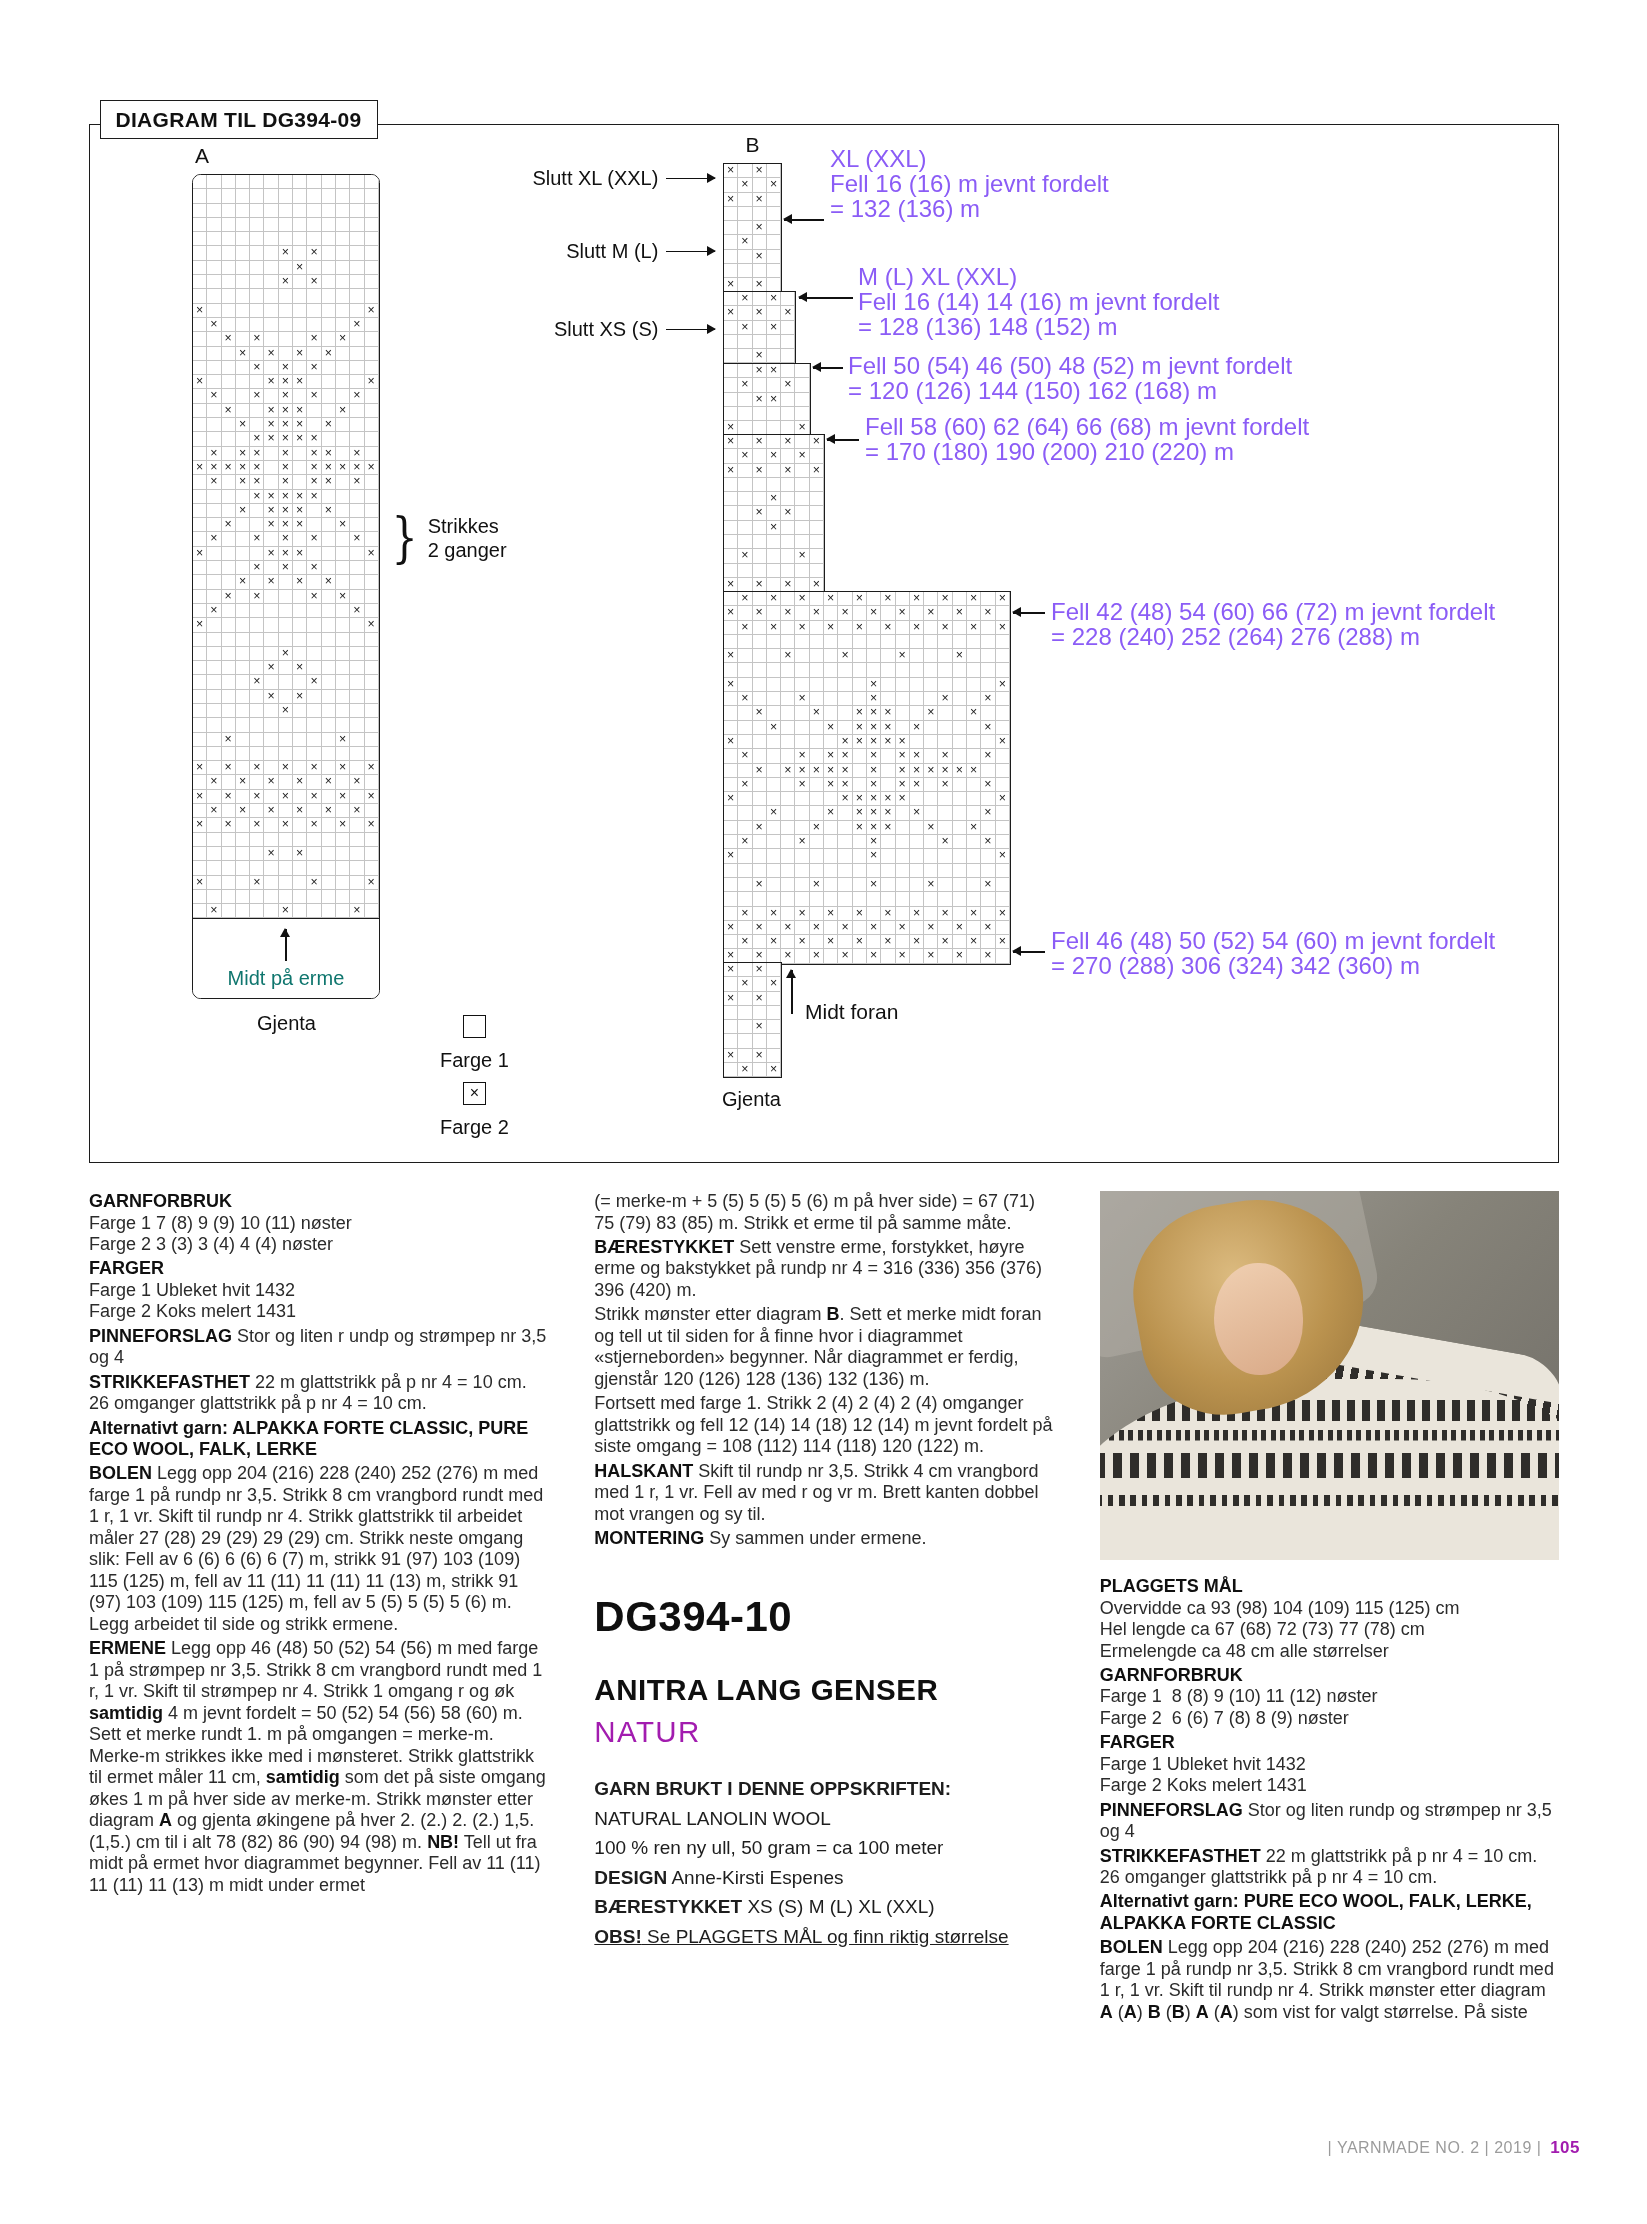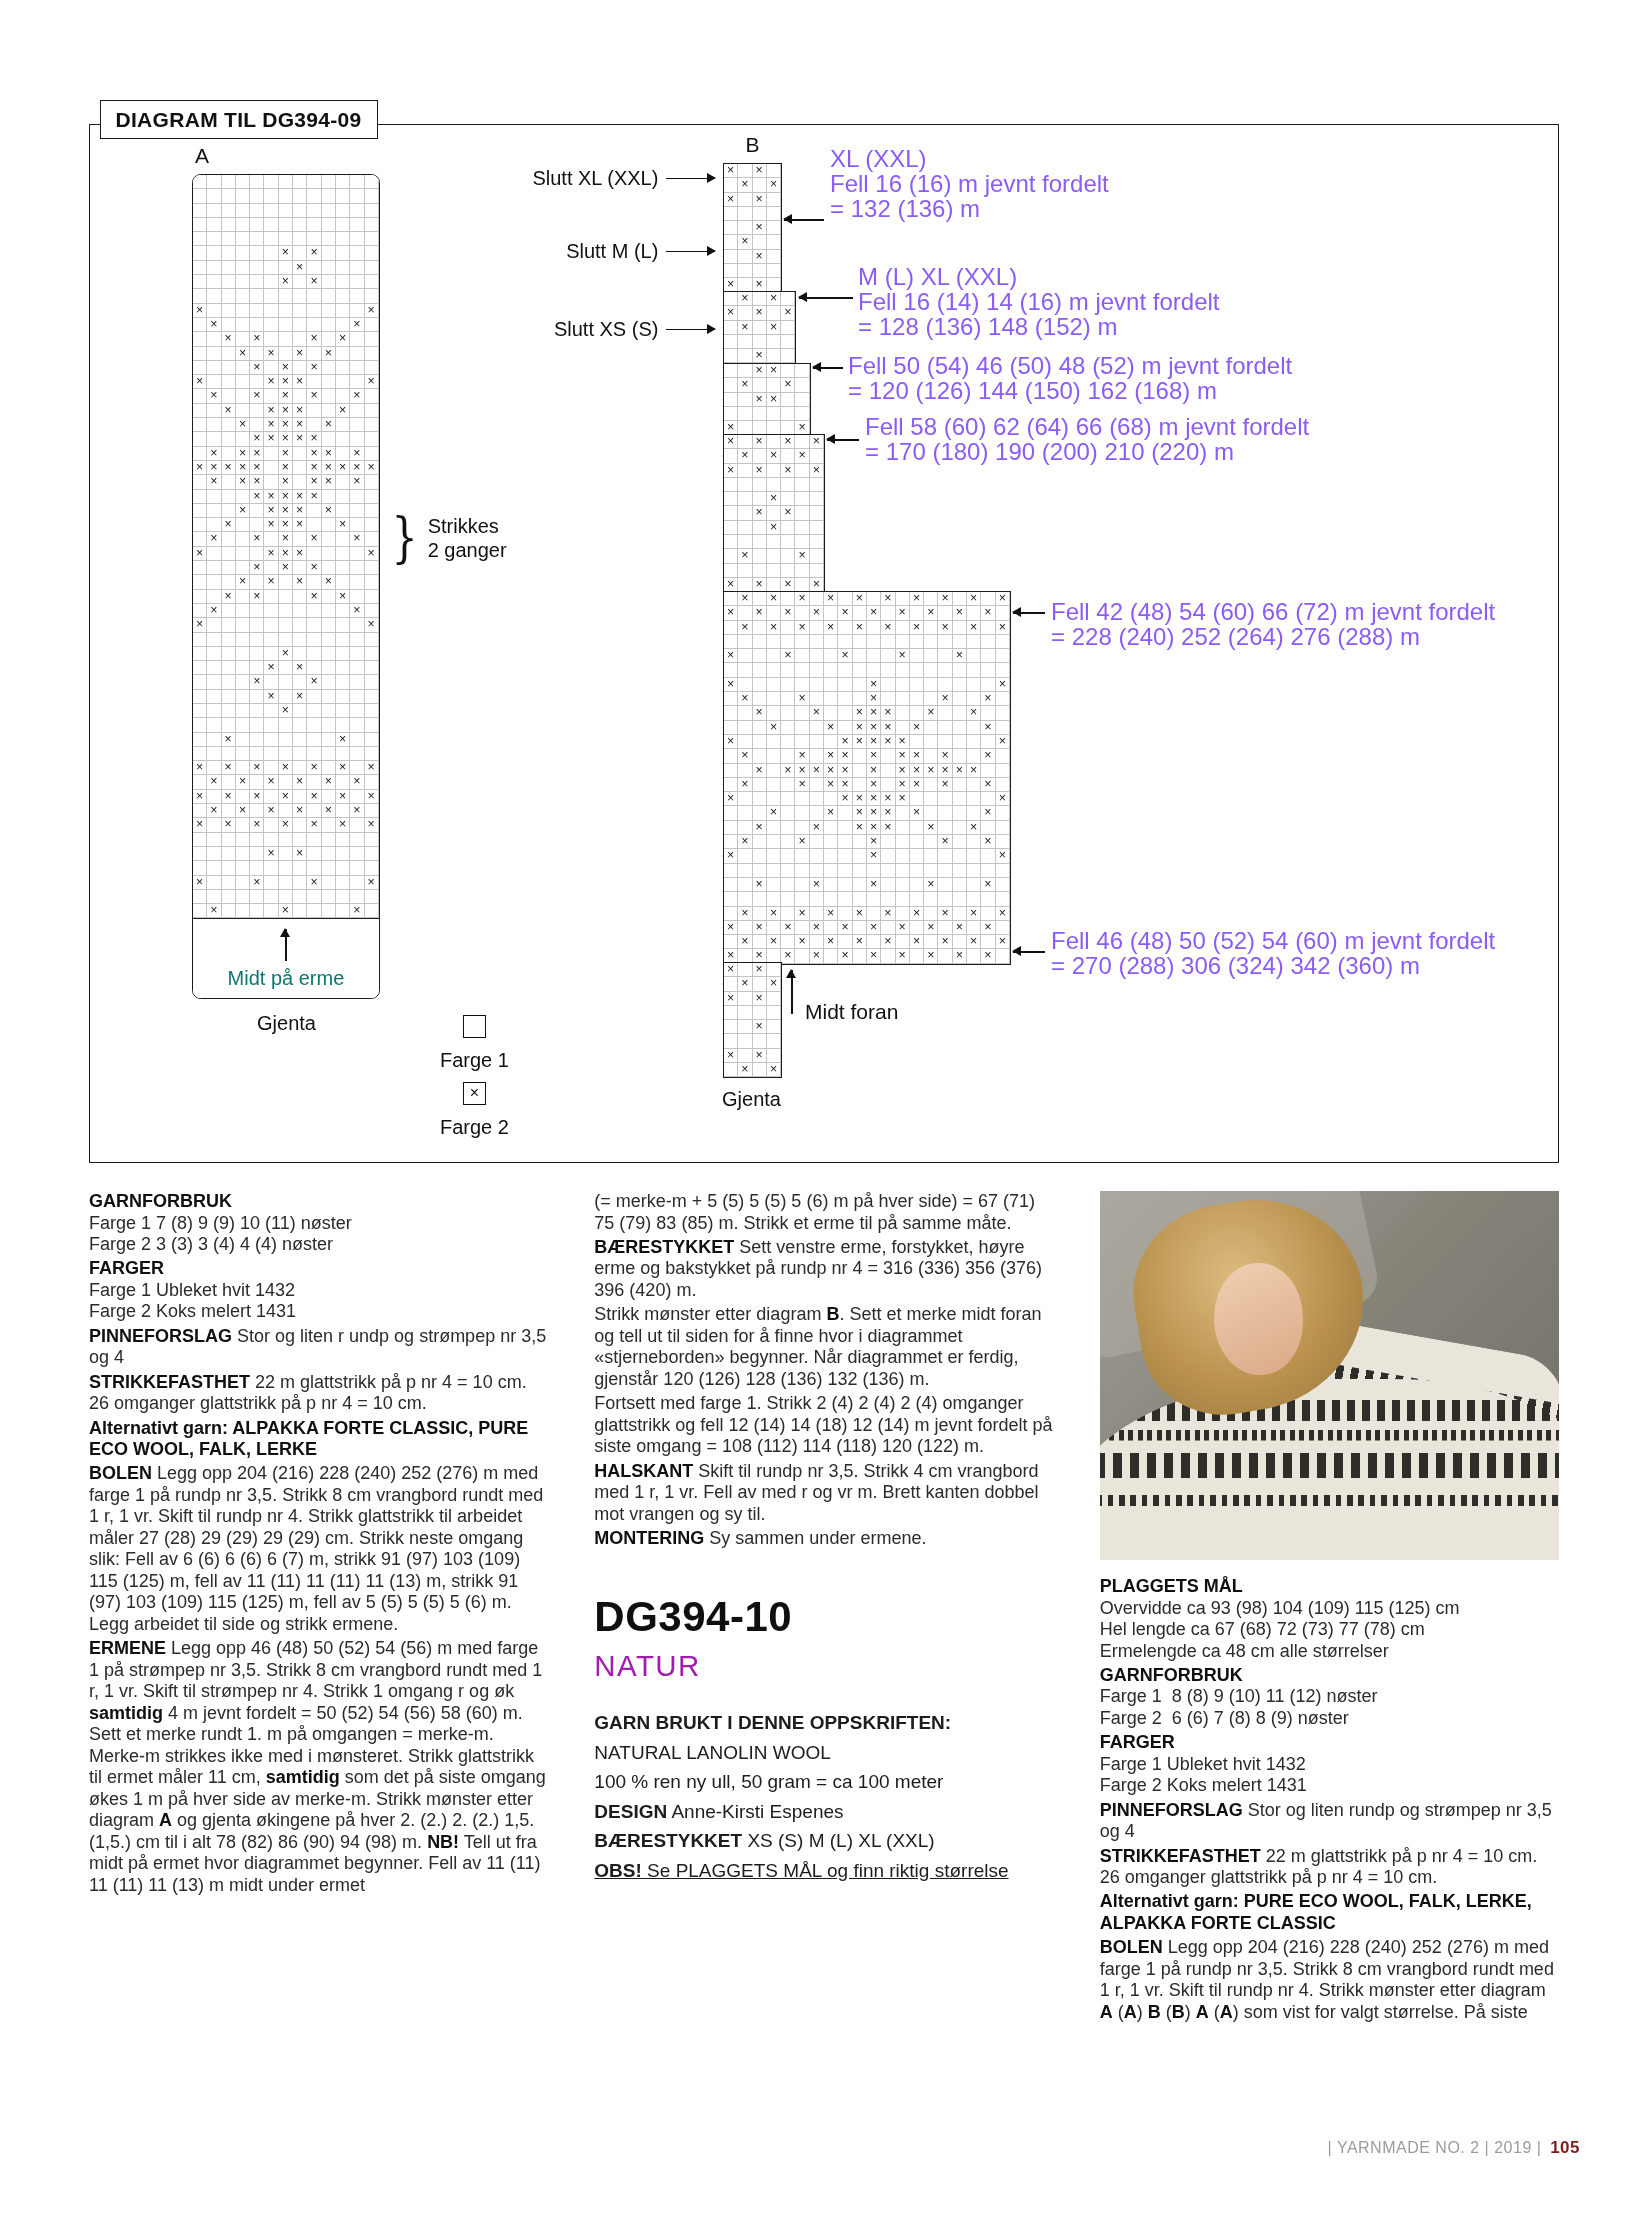--- a/index.html
+++ b/index.html
@@ -80,21 +80,21 @@
                 background-position:0 21px,0 51px,0 74px,0 116px; background-repeat:no-repeat; }
   .ph-hair { position:absolute; left:36px; top:9.5px; width:228px; height:209px; transform:rotate(-10deg);
              background:radial-gradient(ellipse at 45% 35%,#dcbb80 0%,#bb934f 55%,#97743a 100%);
              border-radius:46% 54% 58% 42%; }
   .ph-face { position:absolute; left:114px; top:72px; width:89px; height:112px;
              background:linear-gradient(155deg,#f0d0b2,#d9a987); border-radius:50% 50% 48% 52%; }
   .col3-text { margin-top:16px; }
 
   
   .footer { position:absolute; top:2138px; right:67px; font-size:16px; color:#9b9b9b; letter-spacing:0.5px; }
-  .footer b { color:#7f1d1d; font-size:17px; margin-left:3.8px; }
+  .footer b { color:#a21caf; font-size:17px; margin-left:3.8px; }
 </style>
 </head>
 <body>
 
 <div class="page">
 
   <div class="diagram-box">
     <div class="diagram-title-box">DIAGRAM TIL DG394-09</div>
 
     <div class="diag-label" style="left:105px; top:19px;">A</div>
@@ -1587,20 +1587,21 @@
     <div class="col">
       <div>
           <p class="para">(= merke-m + 5 (5) 5 (5) 5 (6) m på hver side) = 67 (71) 75 (79) 83 (85) m. Strikk et erme til på samme måte.</p>
           <p class="para"><b>BÆRESTYKKET</b> Sett venstre erme, forstykket, høyre erme og bakstykket på rundp nr 4 = 316 (336) 356 (376) 396 (420) m.</p>
           <p class="para">Strikk mønster etter diagram <b>B</b>. Sett et merke midt foran og tell ut til siden for å finne hvor i diagrammet «stjerneborden» begynner. Når diagrammet er ferdig, gjenstår 120 (126) 128 (136) 132 (136) m.</p>
           <p class="para">Fortsett med farge 1. Strikk 2 (4) 2 (4) 2 (4) omganger glattstrikk og fell 12 (14) 14 (18) 12 (14) m jevnt fordelt på siste omgang = 108 (112) 114 (118) 120 (122) m.</p>
           <p class="para"><b>HALSKANT</b> Skift til rundp nr 3,5. Strikk 4 cm vrangbord med 1 r, 1 vr. Fell av med r og vr m. Brett kanten dobbel mot vrangen og sy til.</p>
           <p class="para"><b>MONTERING</b> Sy sammen under ermene.</p>
         </div>
       <h1 class="pattern-number">DG394-10</h1>
+      <h2 class="pattern-name">ANITRA LANG GENSER</h2>
       <h3 class="pattern-sub">NATUR</h3>
       <div class="details">
           <p class="detail-line"><b>GARN BRUKT I DENNE OPPSKRIFTEN:</b></p>
           <p class="detail-line">NATURAL LANOLIN WOOL</p>
           <p class="detail-line">100 % ren ny ull, 50 gram = ca 100 meter</p>
           <p class="detail-line"><b>DESIGN</b> Anne-Kirsti Espenes</p>
           <p class="detail-line"><b>BÆRESTYKKET</b> XS (S) M (L) XL (XXL)</p>
           <p class="detail-line"><u><b>OBS!</b> Se PLAGGETS MÅL og finn riktig størrelse</u></p>
         </div>
     </div>

